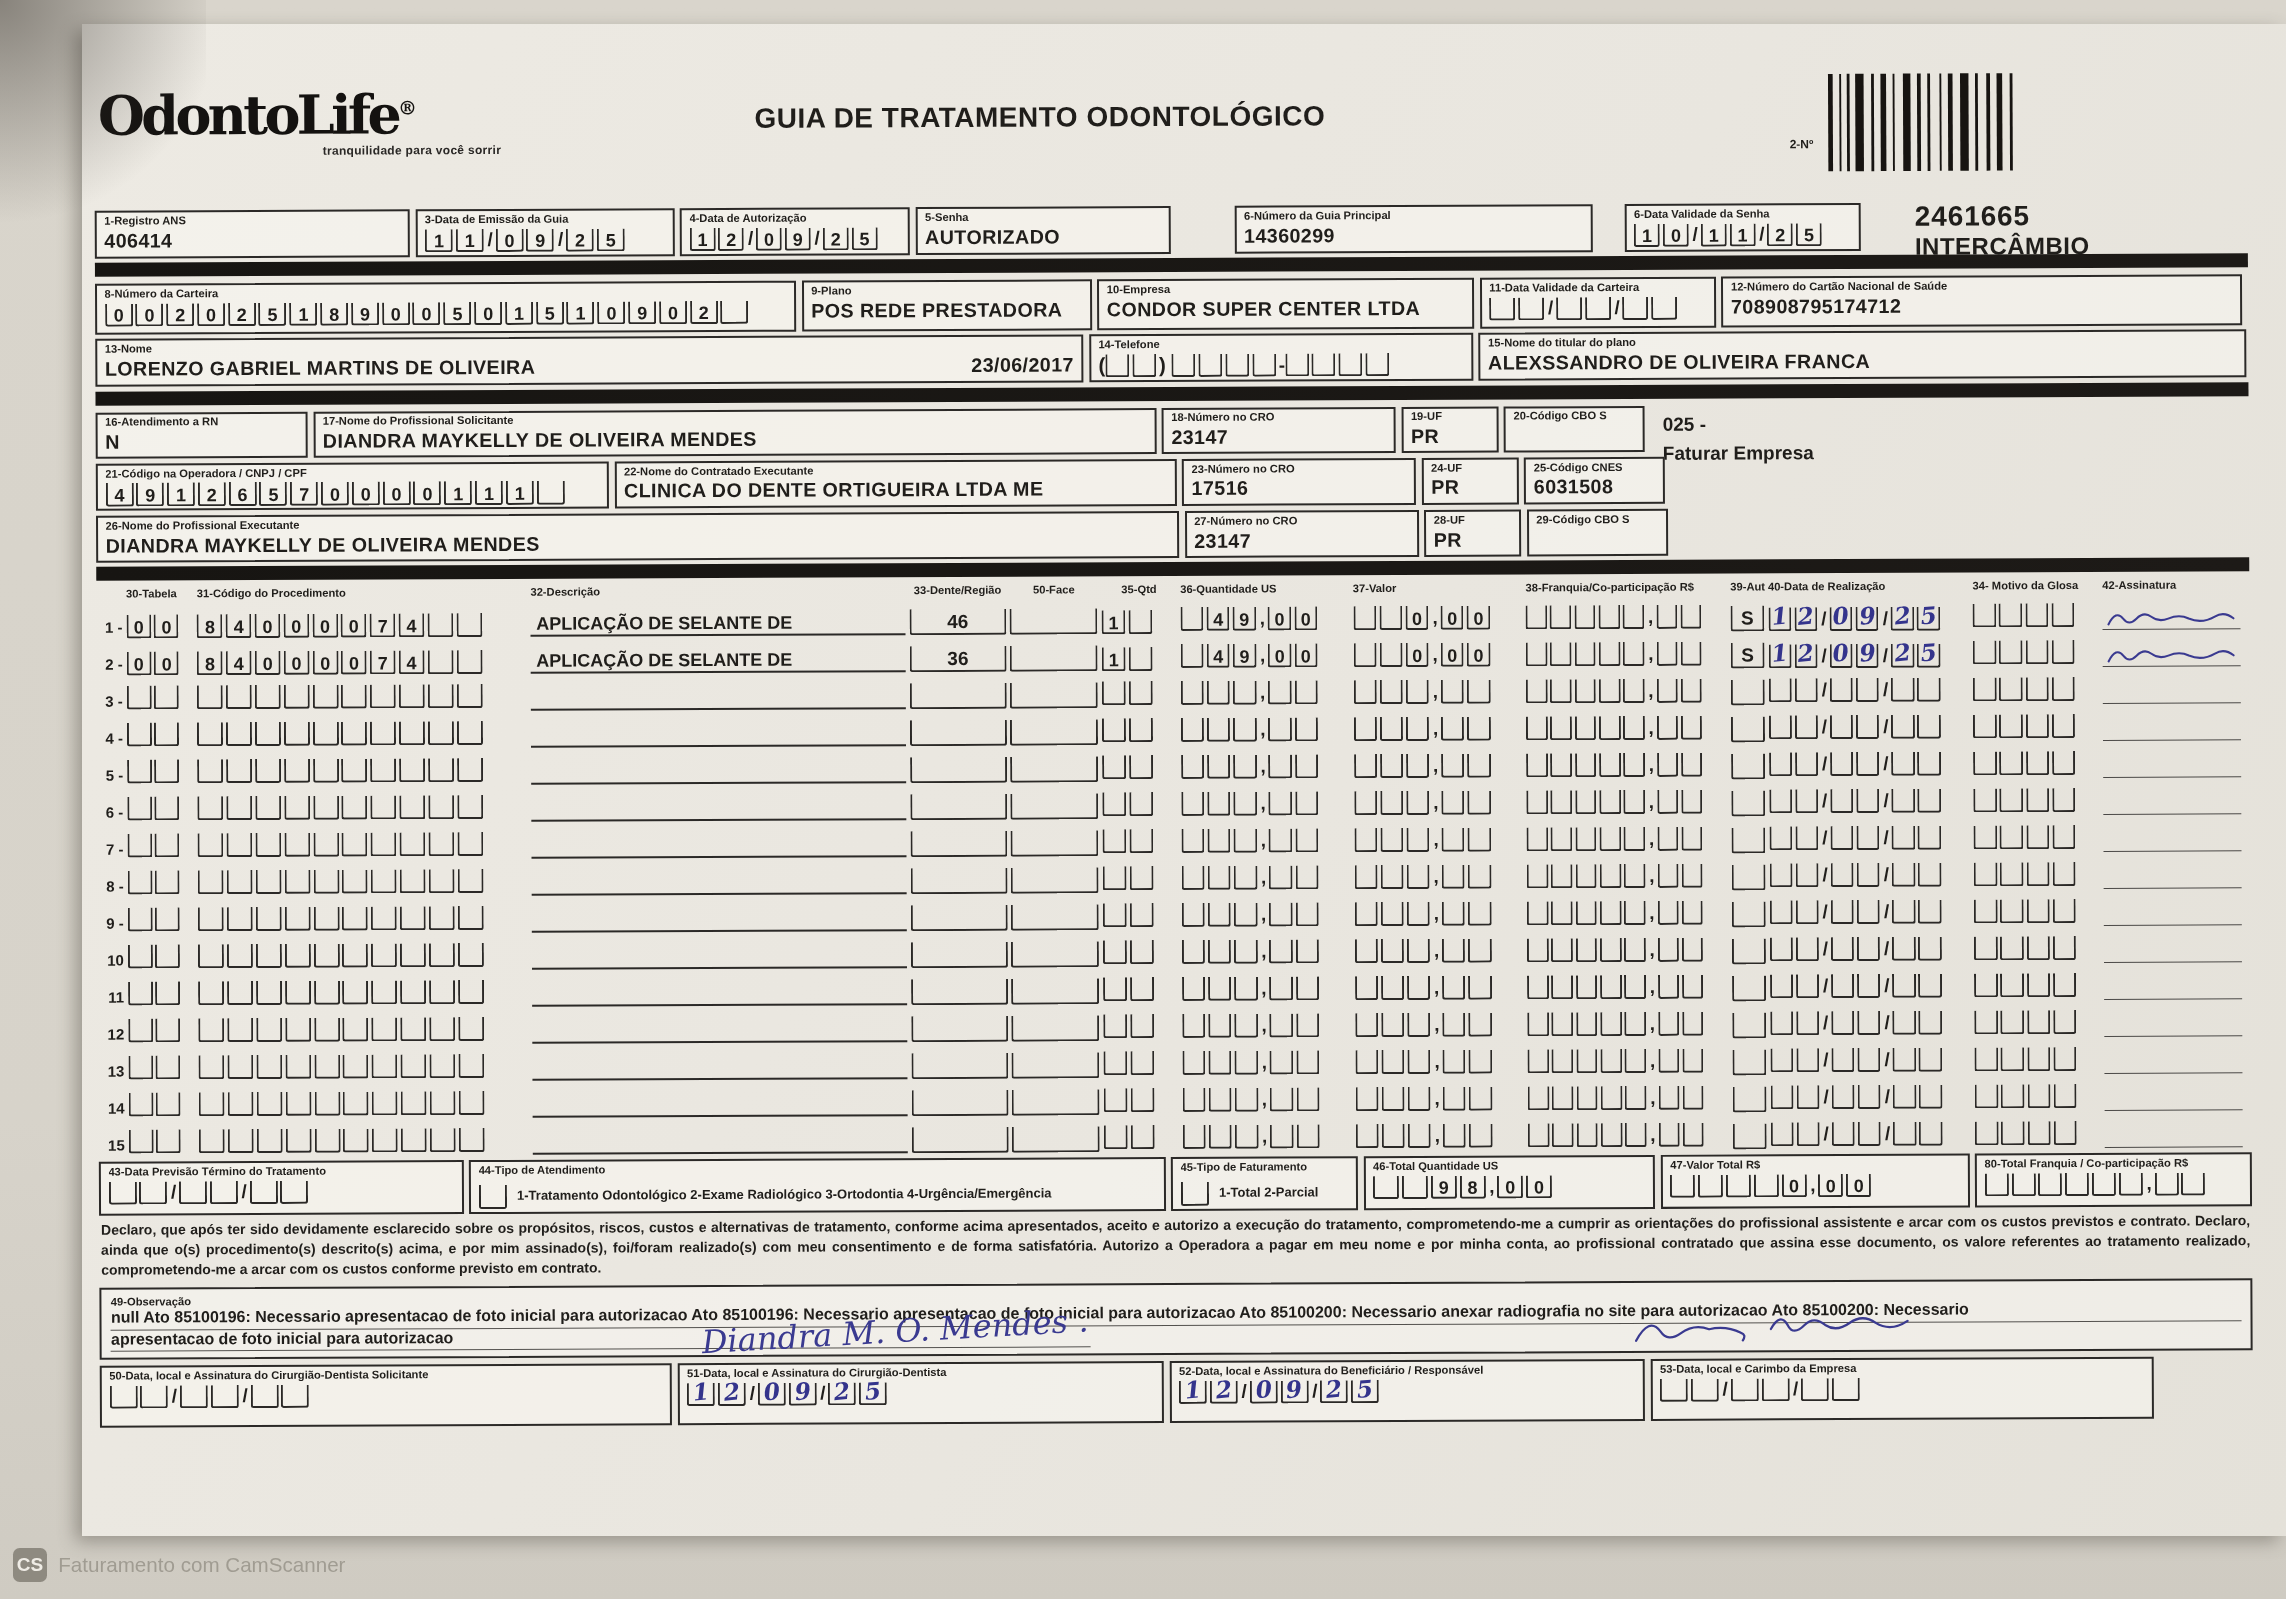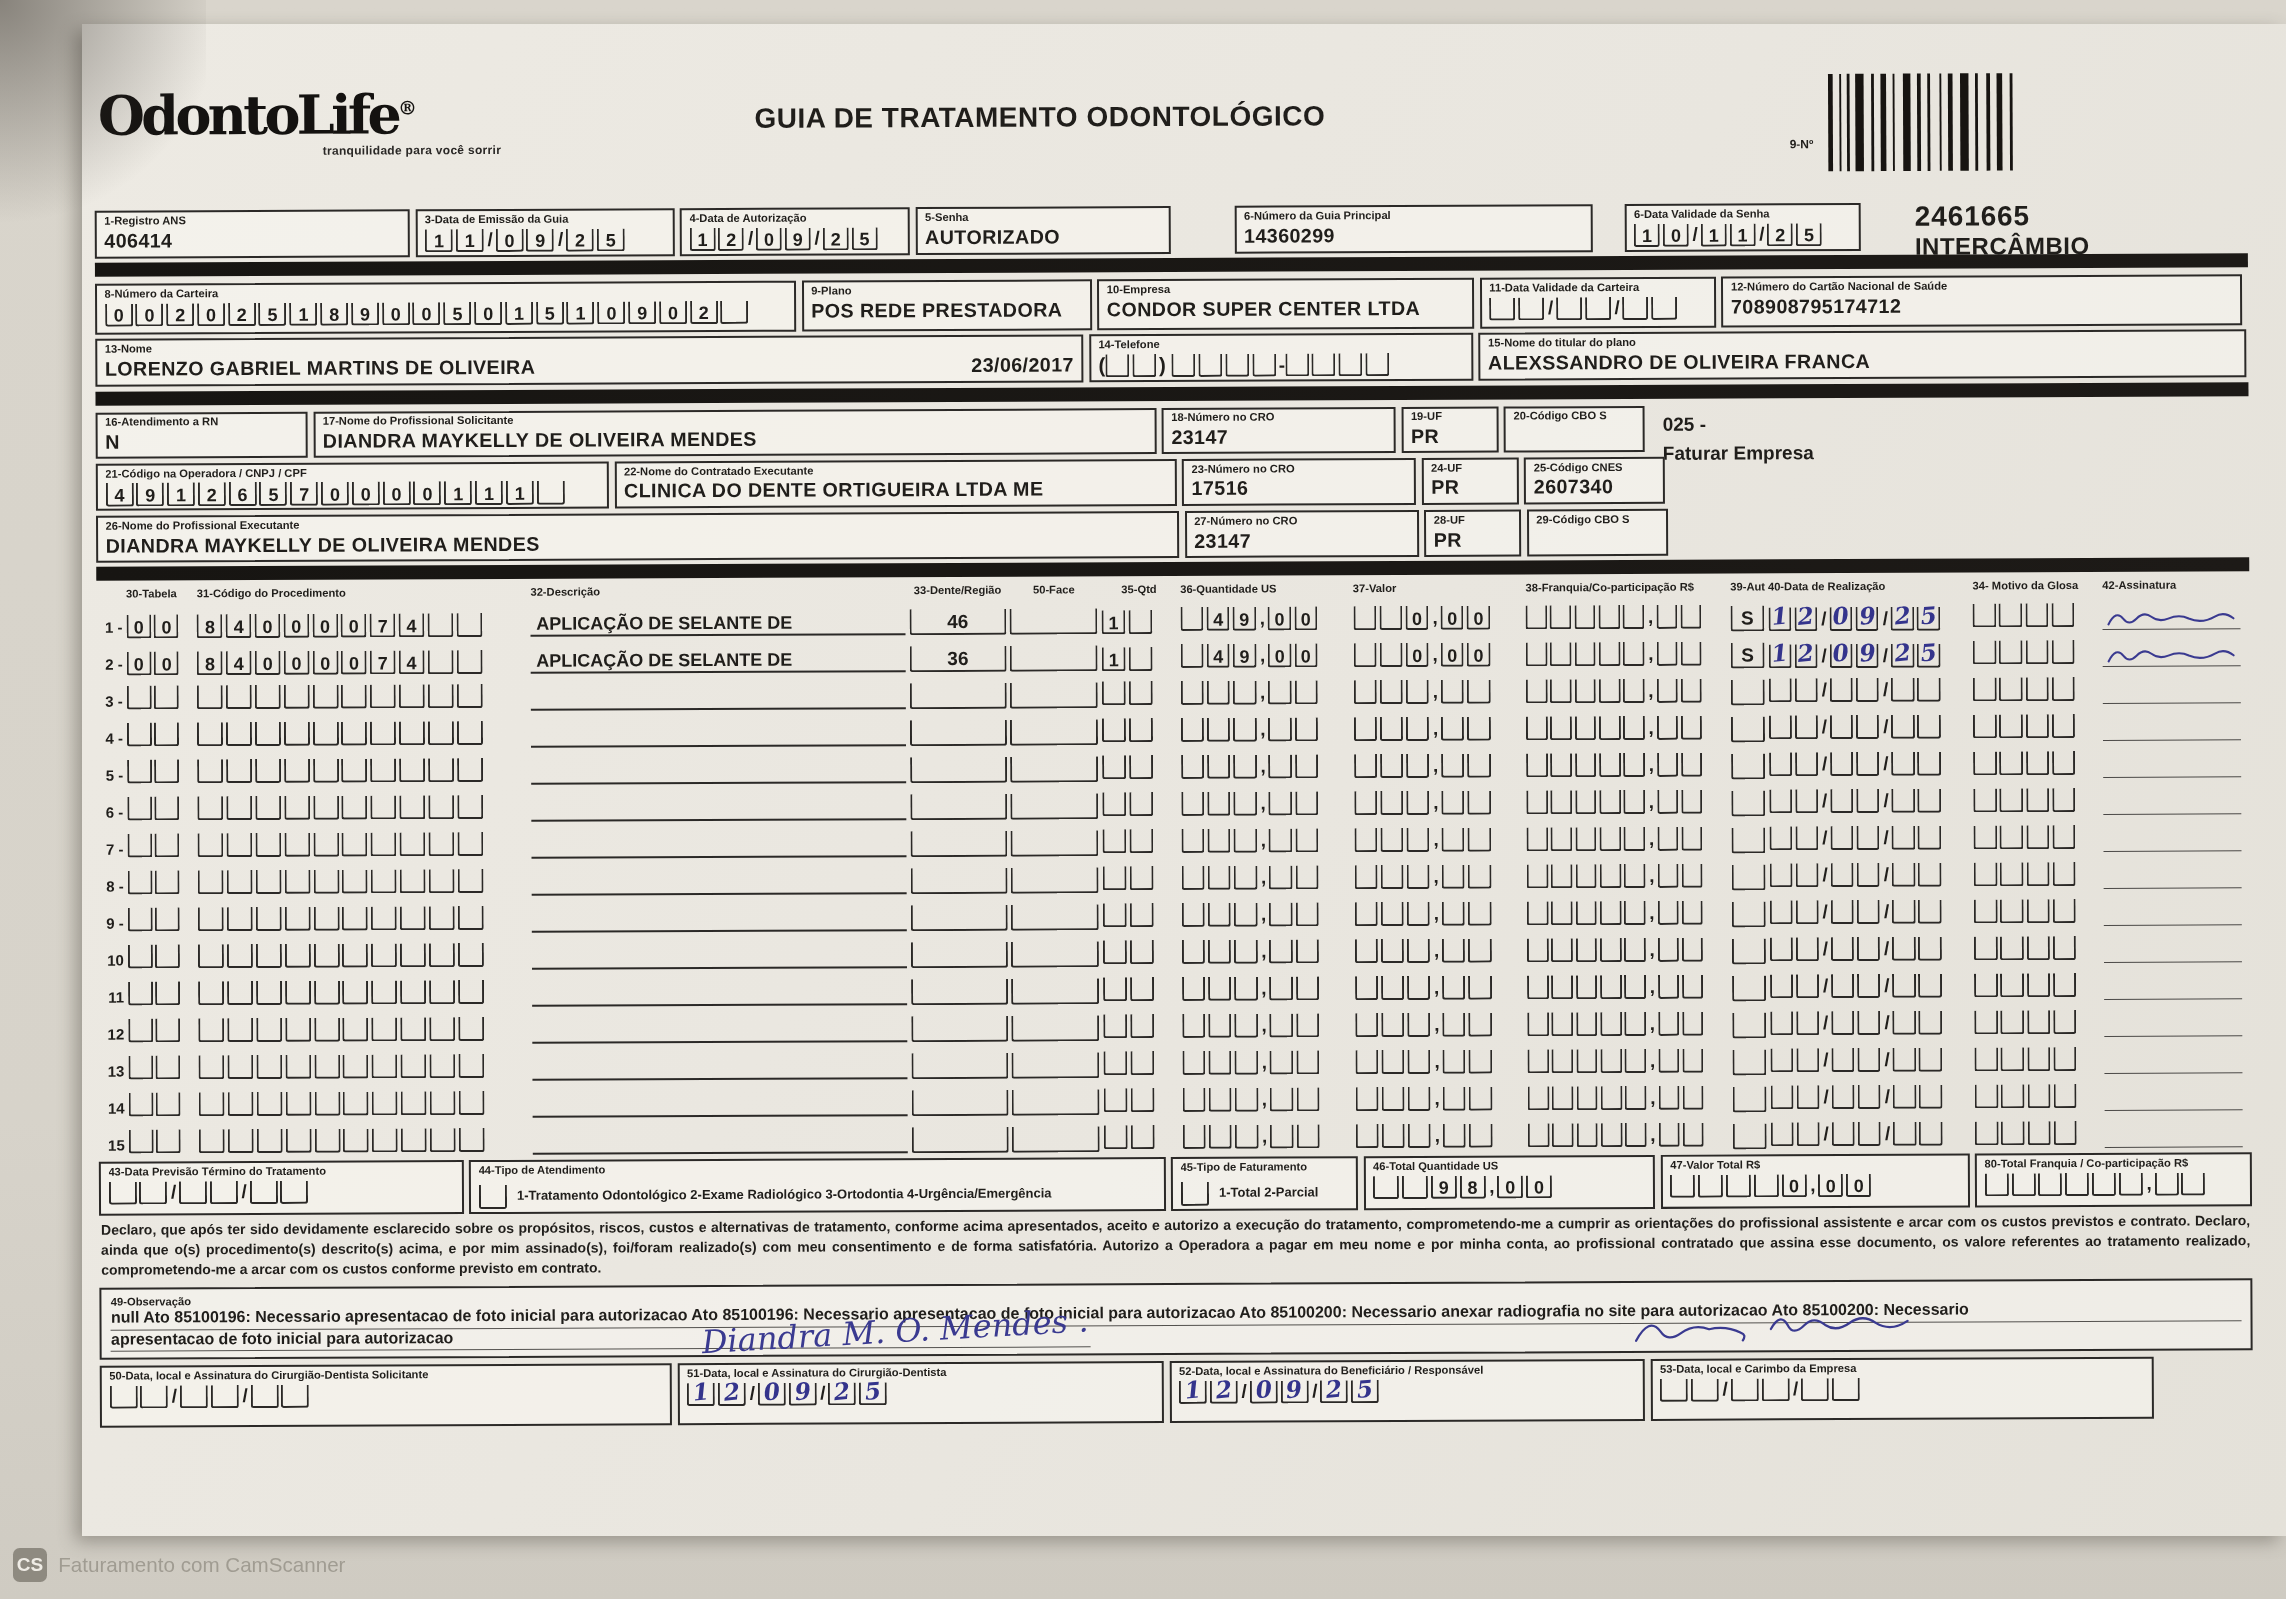--- a/index.html
+++ b/index.html
@@ -76,21 +76,21 @@
   <div class="paper">
     <div class="content">
 
       <div class="hdr">
         <div class="logo-blk">
           <div class="logo"><span>OdontoLife</span><sup>®</sup></div>
           <div class="tagline">tranquilidade para você sorrir</div>
         </div>
         <div class="title">GUIA DE TRATAMENTO ODONTOLÓGICO</div>
         <div class="bc-blk">
-          <span class="bc-lbl">9-Nº</span>
+          <span class="bc-lbl">2-Nº</span>
           <svg id="barcode" width="309" height="105" viewBox="0 0 330 112">
               <rect x="2" y="4" width="5" height="104" fill="#171411"></rect>
               <rect x="14" y="4" width="2" height="104" fill="#171411"></rect>
               <rect x="22" y="4" width="3" height="104" fill="#171411"></rect>
               <rect x="31" y="4" width="9" height="104" fill="#171411"></rect>
               <rect x="48" y="4" width="3" height="104" fill="#171411"></rect>
               <rect x="58" y="4" width="6" height="104" fill="#171411"></rect>
               <rect x="71" y="4" width="2" height="104" fill="#171411"></rect>
               <rect x="82" y="4" width="8" height="104" fill="#171411"></rect>
               <rect x="97" y="4" width="4" height="104" fill="#171411"></rect>
@@ -317,21 +317,21 @@
           <div class="fbox gap6" style="width:234px">
             <span class="lb">23-Número no CRO</span>
             <span class="vl">17516</span>
           </div>
           <div class="fbox gap6" style="width:97px">
             <span class="lb">24-UF</span>
             <span class="vl">PR</span>
           </div>
           <div class="fbox" style="width:141px">
             <span class="lb">25-Código CNES</span>
-            <span class="vl">2607340</span>
+            <span class="vl">6031508</span>
           </div>
         </div>
 
         <div class="frow">
           <div class="fbox gap6" style="width:1083px">
             <span class="lb">26-Nome do Profissional Executante</span>
             <span class="vl">DIANDRA MAYKELLY DE OLIVEIRA MENDES</span>
           </div>
           <div class="fbox gap6" style="width:234px">
             <span class="lb">27-Número no CRO</span>

